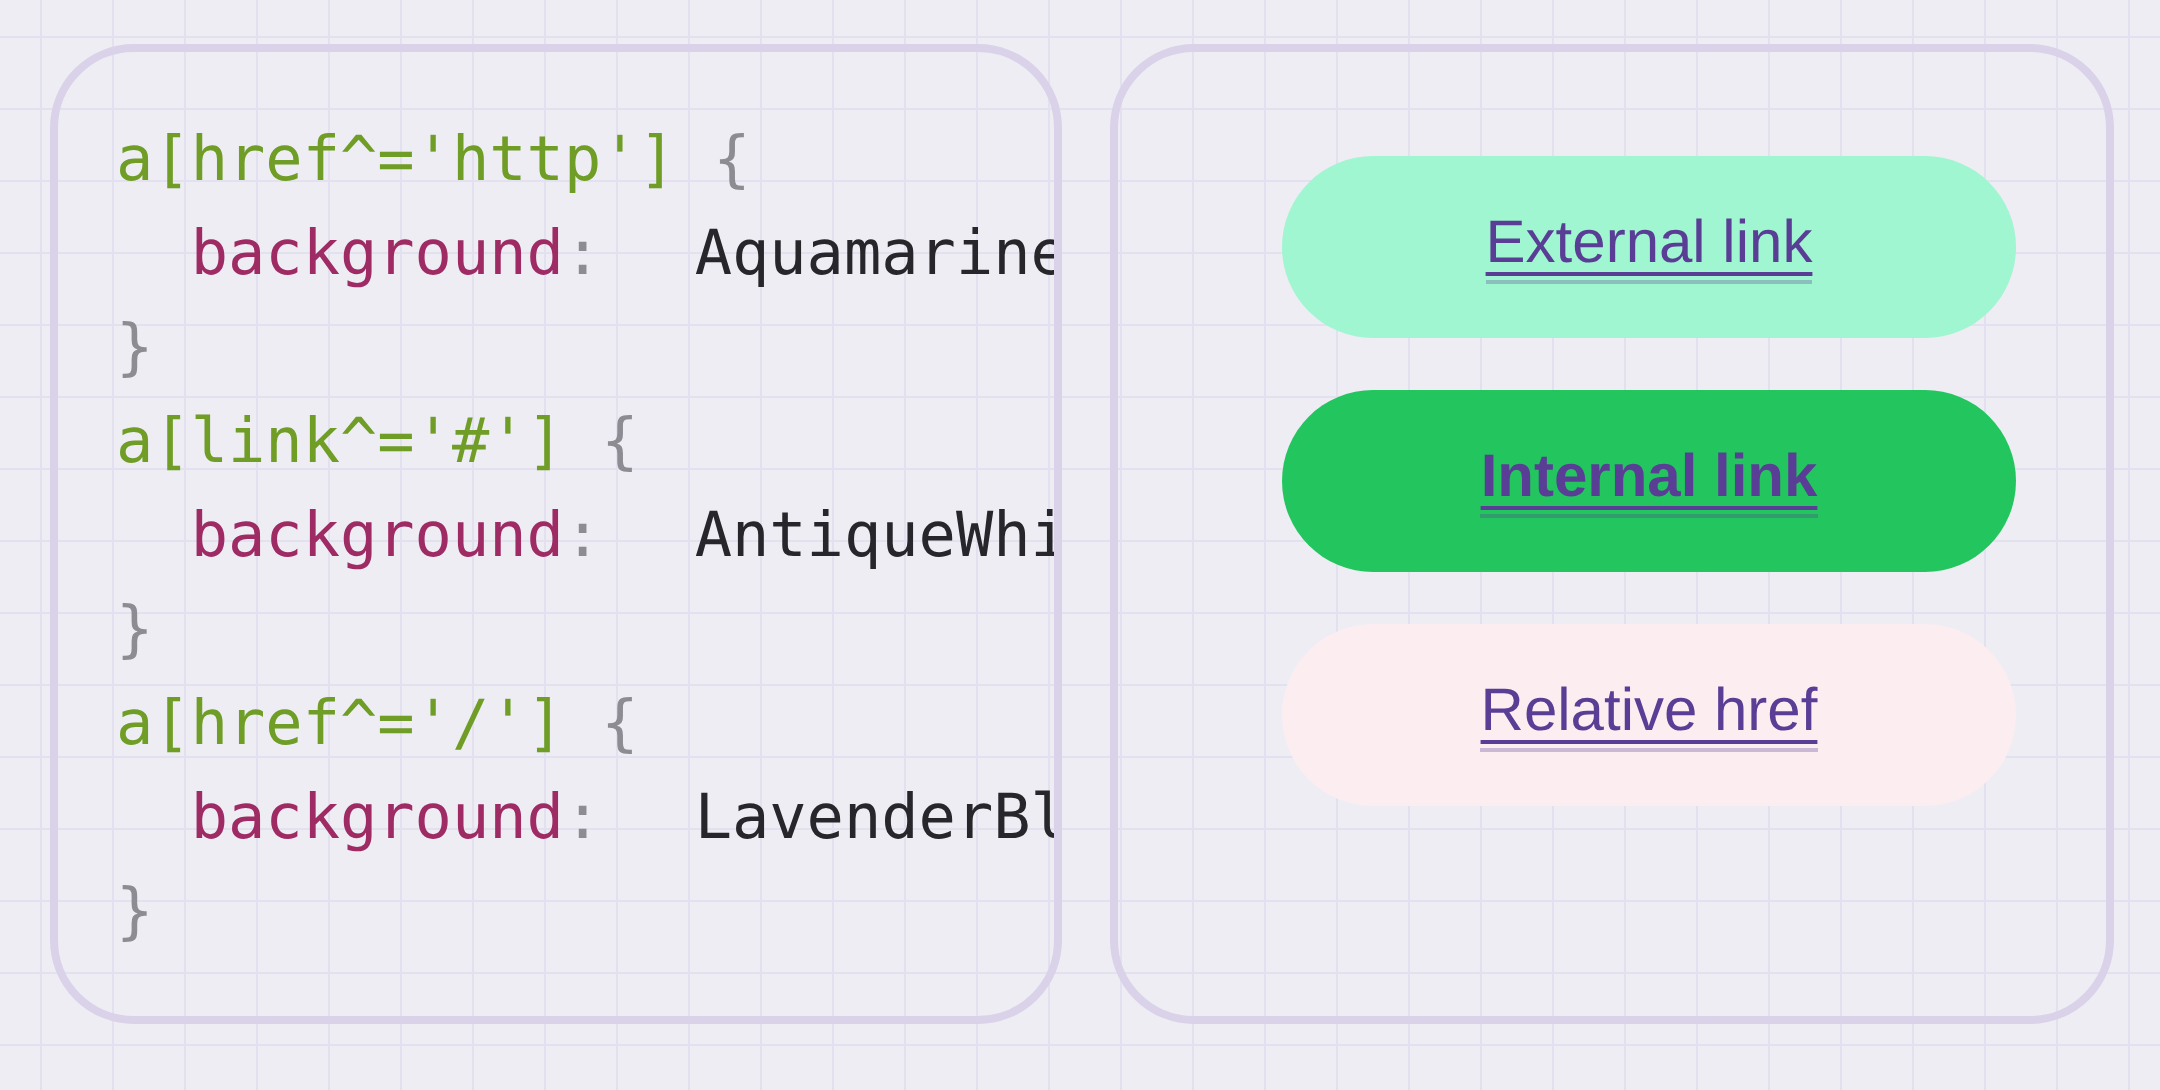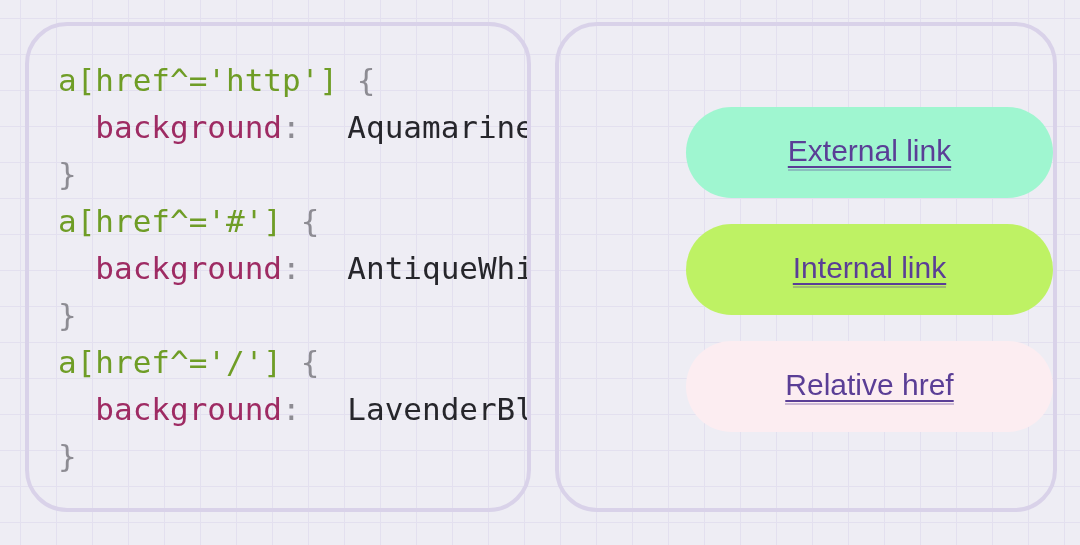--- a/index.html
+++ b/index.html
@@ -37,22 +37,22 @@
     font-family:"DejaVu Sans Mono", monospace;
     font-size:31px;line-height:47px;
     white-space:pre;
   }
   .tok-selector{color:var(--code-selector);}
   .tok-property{color:var(--code-property);}
   .tok-punct{color:var(--code-punct);}
   .tok-value{color:var(--code-value);margin-left:28px;}
   .tok-plain{color:var(--code-value);}
   .pills{
-    display:flex;flex-direction:column;align-items:flex-end;
-    padding-top:81px;gap:26px;margin-left:37px;
+    display:flex;flex-direction:column;align-items:center;
+    padding-top:52px;gap:26px;margin-left:37px;
   }
   .pill{
     width:367px;height:91px;border-radius:46px;
     display:flex;align-items:center;justify-content:center;
     flex:0 0 auto;
   }
   .pill a{
     font-family:"Liberation Sans", sans-serif;
     font-size:30px;line-height:1.15;
     color:var(--link-text);
@@ -64,34 +64,34 @@
     padding-bottom:1px;
   }
 </style>
 </head>
 <body>
 
 <section class="panel code-panel">
   <pre class="code" id="code"><span><span class="tok-selector">a[href^='http']</span><span class="tok-plain"> </span><span class="tok-punct">{</span></span>
 <span><span class="tok-plain">  </span><span class="tok-property">background</span><span class="tok-punct">:</span><span class="tok-plain"> </span><span class="tok-value">Aquamarine</span><span class="tok-punct">;</span></span>
 <span><span class="tok-punct">}</span></span>
-<span><span class="tok-selector">a[href^='#']</span><span class="tok-plain"> </span><span class="tok-punct">{</span></span>
+<span><span class="tok-selector">a[link^='#']</span><span class="tok-plain"> </span><span class="tok-punct">{</span></span>
 <span><span class="tok-plain">  </span><span class="tok-property">background</span><span class="tok-punct">:</span><span class="tok-plain"> </span><span class="tok-value">AntiqueWhite</span></span>
 <span><span class="tok-punct">}</span></span>
 <span><span class="tok-selector">a[href^='/']</span><span class="tok-plain"> </span><span class="tok-punct">{</span></span>
 <span><span class="tok-plain">  </span><span class="tok-property">background</span><span class="tok-punct">:</span><span class="tok-plain"> </span><span class="tok-value">LavenderBlush</span></span>
 <span><span class="tok-punct">}</span></span>
 </pre>
 </section>
 
 <section class="panel preview-panel">
   <div class="pills" id="pills">
       <div class="pill" style="background: rgb(159, 246, 208);">
         <a>External link</a>
       </div>
-      <div class="pill" style="background: #bef264;">
+      <div class="pill" style="background: #22c55e; font-weight: bold;">
         <a>Internal link</a>
       </div>
       <div class="pill" style="background: rgb(252, 237, 241);">
         <a>Relative href</a>
       </div>
     </div>
 </section>
 
 </body></html>

